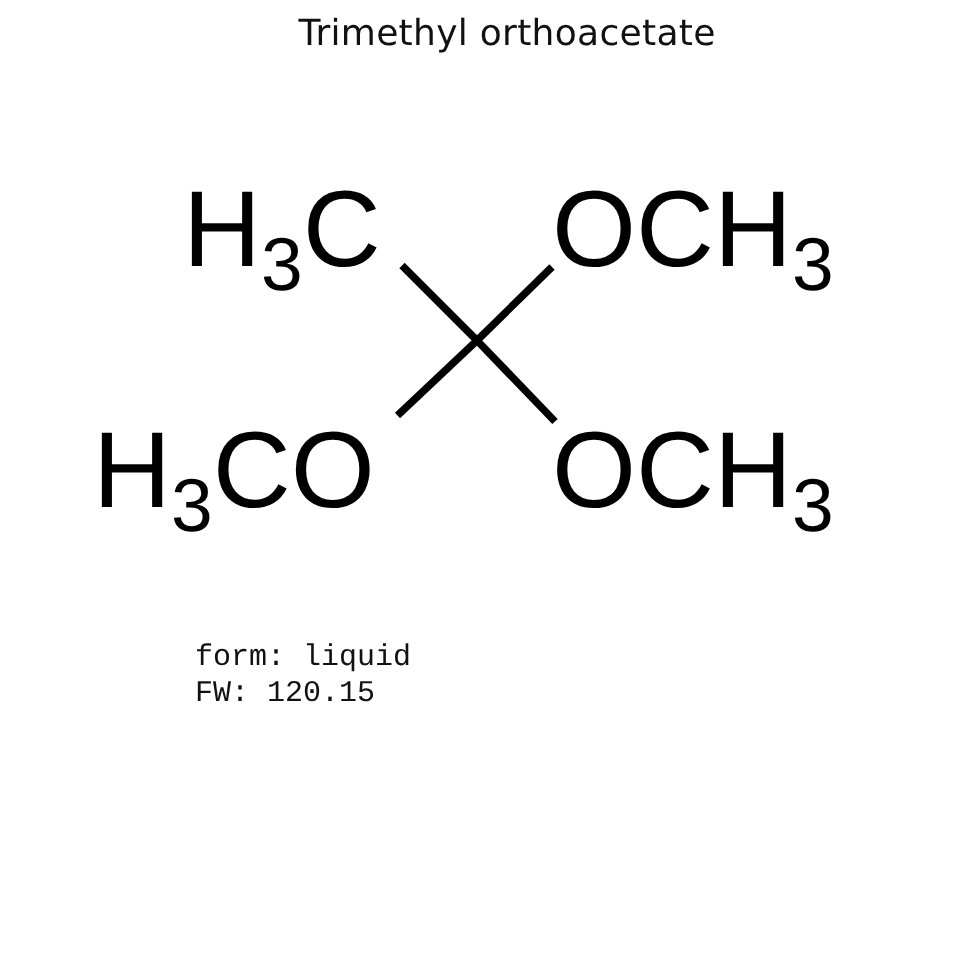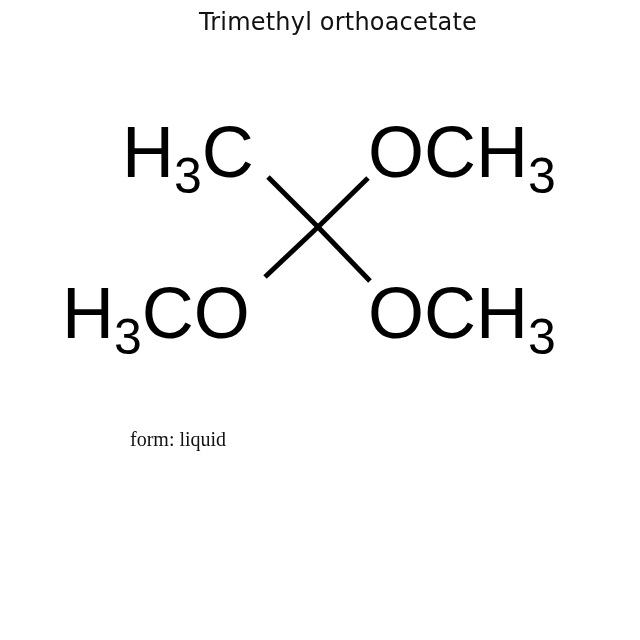--- a/index.html
+++ b/index.html
@@ -1,20 +1,20 @@
 <!DOCTYPE html>
 <html><head>
 <meta charset="utf-8">
 <style>
   html, body { margin:0; padding:0; background:#ffffff; }
   body { width:640px; height:640px; position:relative; overflow:hidden; font-family:"DejaVu Sans", sans-serif; color:#000; }
   .title { position:absolute; top:8px; left:0; width:640px; text-align:center; font-family:"DejaVu Sans", sans-serif; font-size:24px; color:#111; letter-spacing:0.2px;margin-left:18px; }
   .struct { position:absolute; left:0; top:0; width:640px; height:640px; }
   .struct text { font-family:"Liberation Sans", sans-serif; fill:#000; }
-  .props { position:absolute; left:130px; top:427px; font-family:Liberation Serif, serif; font-size:20px; line-height:24px; color:#111; }
+  .props { position:absolute; left:130px; top:427px; font-family:Liberation Mono, monospace; font-size:20px; line-height:24px; color:#111; }
   .props div { white-space:nowrap; }
 </style>
 </head>
 <body>
 
 <div class="title">Trimethyl orthoacetate</div>
 
 <svg class="struct" viewBox="0 0 640 640" xmlns="http://www.w3.org/2000/svg">
   <g stroke="#000" stroke-width="5" stroke-linecap="butt">
     <line x1="268" y1="177" x2="318" y2="227"></line>
@@ -35,13 +35,14 @@
     <tspan>H</tspan><tspan font-size="50" dy="16">3</tspan><tspan dy="-16">CO</tspan>
   </text>
 
   <text x="368" y="338" font-size="72">
     <tspan>OCH</tspan><tspan font-size="50" dy="16">3</tspan>
   </text>
 </svg>
 
 <div class="props">
   <div>form: liquid</div>
+  <div>FW: 120.15</div>
 </div>
 
 </body></html>

